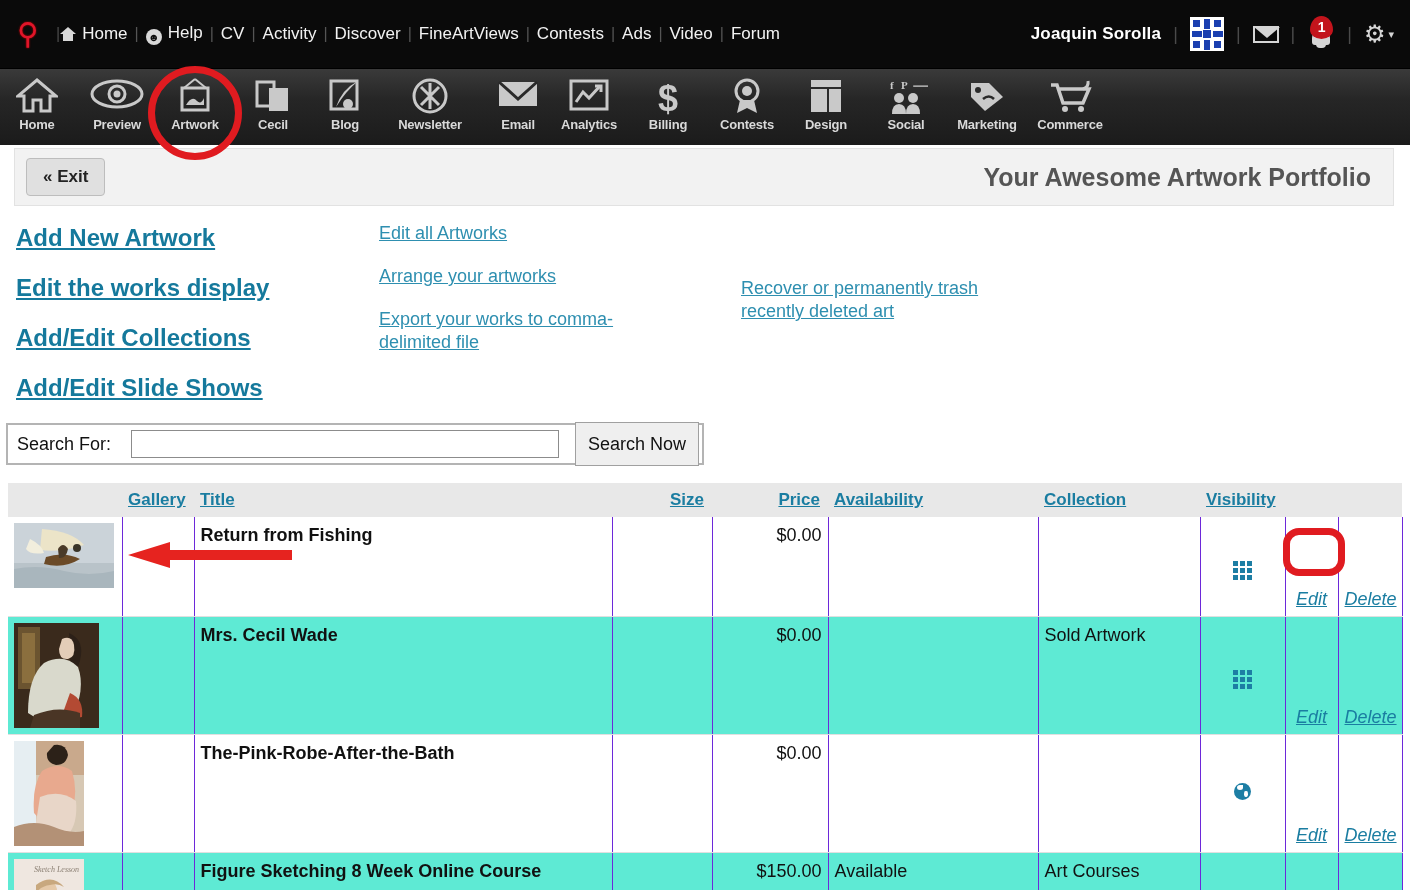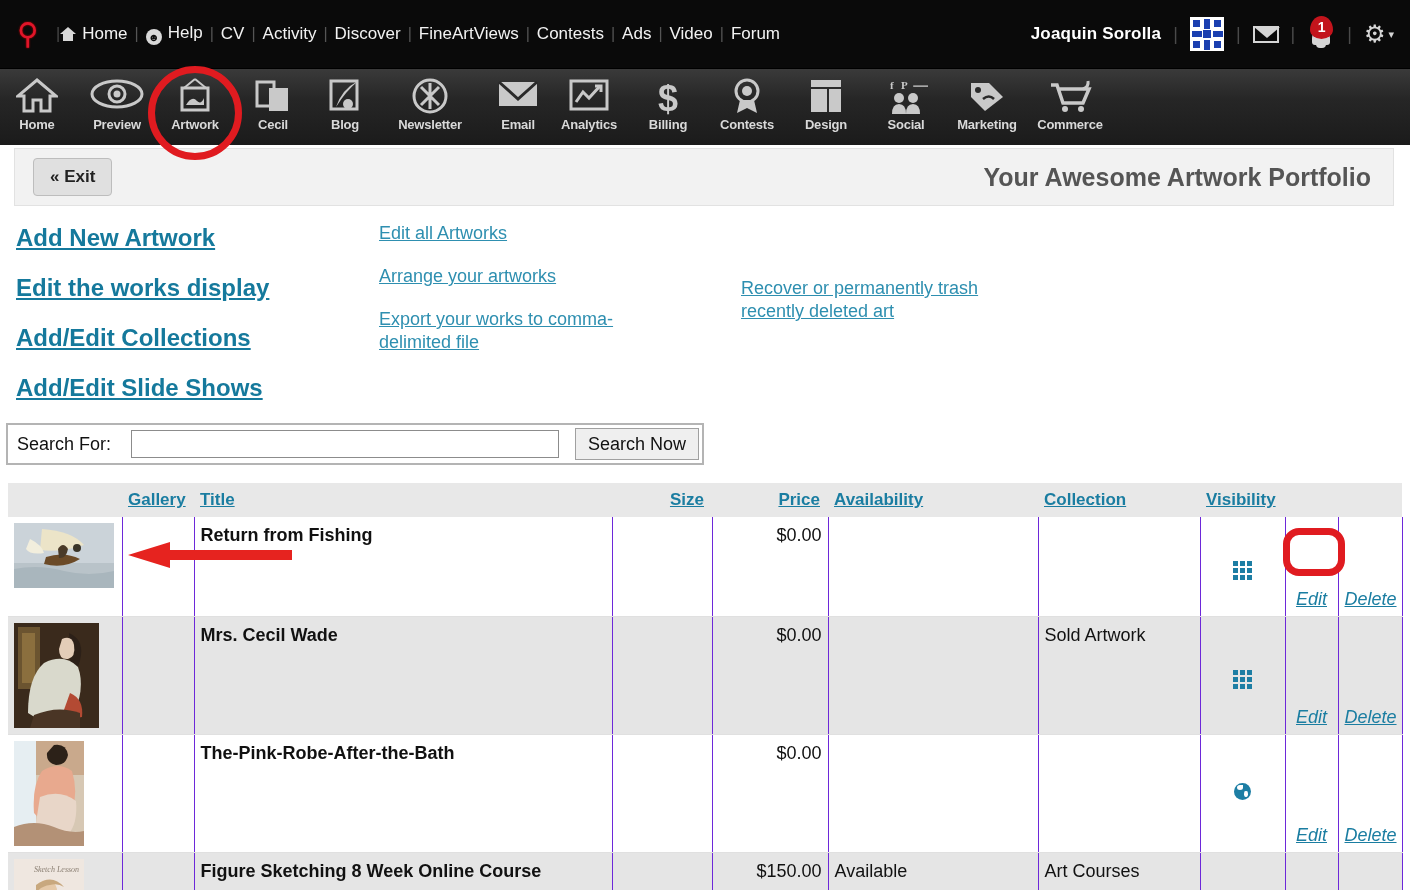--- a/index.html
+++ b/index.html
@@ -61,21 +61,21 @@
   .cam:after{content:"";position:absolute;left:3px;top:-4px;width:9px;height:4px;background:#fff;border-radius:2px 2px 0 0;}
   .camplus{position:absolute;right:-6px;top:-8px;color:#fff;font-size:15px;font-weight:bold;}
 
   
   .pagehead {
     position:absolute; left:14px; top:148px; width:1380px; height:58px;
     background:#f2f2f2; border:1px solid #e2e2e2;
     display:flex; align-items:center;
   }
   .exit-btn {
-    margin-left:18px; padding:8px 16px; background:#e0e0e0; border:1px solid #bdbdbd;
+    margin-left:11px; padding:8px 16px; background:#e0e0e0; border:1px solid #bdbdbd;
     border-radius:4px; font-size:17px; font-weight:bold; color:#222; cursor:pointer;
   }
   .portfolio-title {
     margin-left:auto; margin-right:22px; font-size:25px; font-weight:bold; color:#555;
   }
 
   
   .links-area { position:absolute; left:0; top:212px; width:1410px; height:200px; }
   .lnk { color:#1e7b9e; text-decoration:underline; cursor:pointer; }
   .col-a { position:absolute; left:16px; top:12px; width:340px; }
@@ -89,38 +89,38 @@
   .searchbox {
     position:absolute; left:6px; top:423px; width:698px; height:42px;
     border:2px solid #b4b4b4; background:#fff; display:flex; align-items:center; padding:0 3px;gap:16px;
   }
   .search-label { font-size:18px; color:#111; padding:0 4px 0 6px; white-space:nowrap; }
   .search-input {
     flex:1; height:28px; border:1px solid #8c8c8c; background:#fff;
     font-size:15px; font-family:"Liberation Sans", sans-serif; padding:2px 4px; outline:none;
   }
   .search-btn {
-    height:32px; padding:0 12px; background:#efefef; border:1px solid #a0a0a0;
+    height:44px; padding:0 12px; background:#efefef; border:1px solid #a0a0a0;
     font-size:18px; font-family:"Liberation Sans", sans-serif; color:#111; cursor:pointer; white-space:nowrap;
   }
 
   
   .tablewrap { position:absolute; left:8px; top:483px; width:1394px; }
   table.art { width:1394px; border-collapse:collapse; table-layout:fixed; }
   table.art thead th {
     background:#e8e8e8; height:34px; text-align:left; font-weight:normal;
     padding:0 6px; vertical-align:middle;
   }
   table.art thead th a { color:#1a7da1; text-decoration:underline; font-size:17px; font-weight:bold; }
   table.art tbody td {
     border-right:1px solid #6d28d9; border-bottom:1px solid #e0e0e0;
     vertical-align:top; padding:6px; height:99px;
   }
   tr.r-odd td { background:#ffffff; }
-  tr.r-even td { background:#e5e5e5; }
+  tr.r-even td { background:#5eead4; }
   .thumb { display:block; border:0; }
   .td-title { font-size:18px; font-weight:bold; color:#111; padding-top:8px !important; }
   .td-price { text-align:right; font-size:18px; color:#111; padding-top:8px !important; }
   .td-avail { font-size:18px; color:#111; padding-top:8px !important; }
   .td-coll { font-size:18px; color:#111; padding-top:8px !important; }
   .td-vis { text-align:center; vertical-align:middle !important; }
   .td-act { text-align:center; vertical-align:bottom !important; padding-bottom:6px !important;font-style:italic; }
   .td-act a { color:#1a7da1; text-decoration:underline; font-size:18px; }
   .grid-ico { display:inline-grid; grid-template-columns:repeat(3,5px); grid-template-rows:repeat(3,5px); gap:2px; }
   .grid-ico i { background:#1d7ea4; display:block; width:5px; height:5px;}

